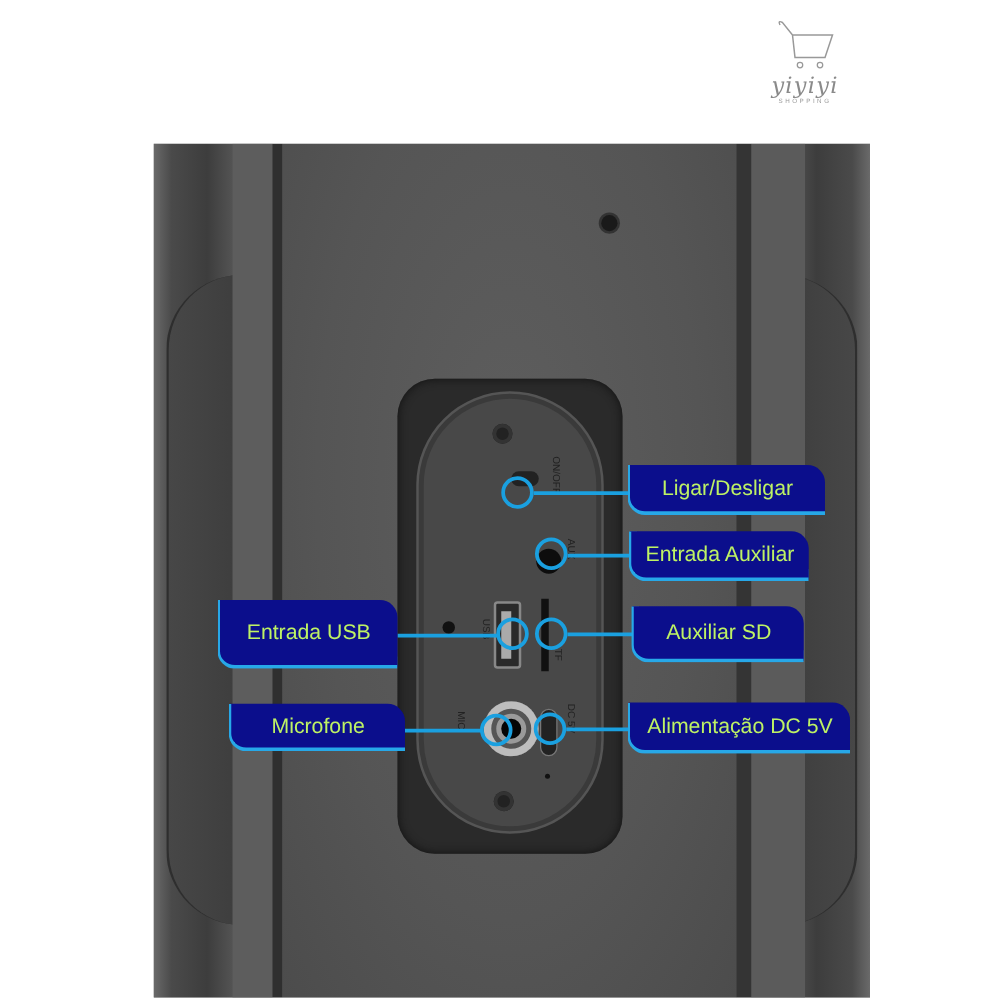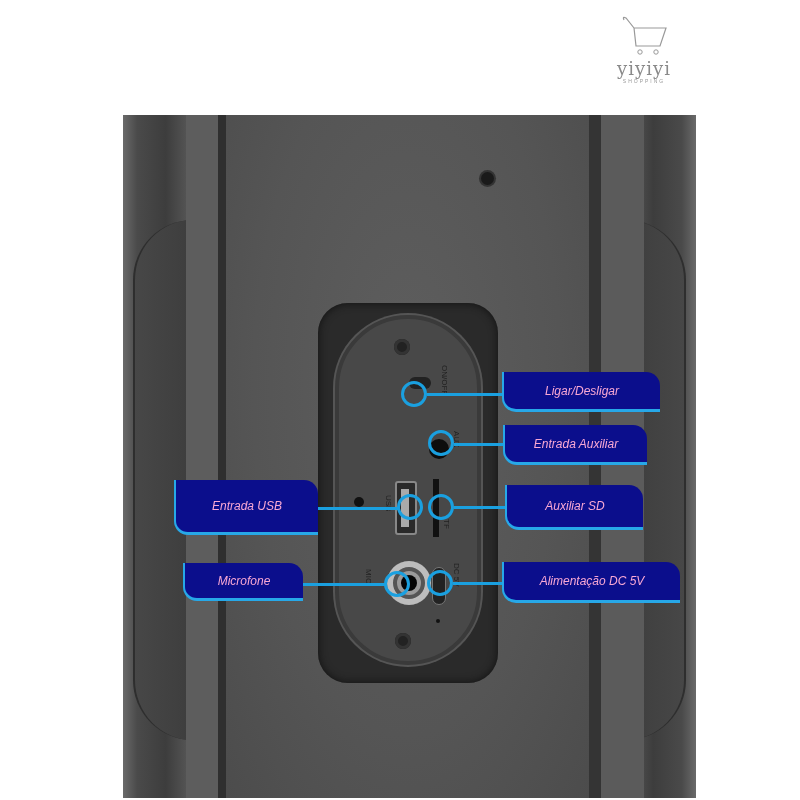--- a/index.html
+++ b/index.html
@@ -2,21 +2,21 @@
 <html><head>
 <meta charset="utf-8">
 <style>
   * { box-sizing: border-box; margin: 0; padding: 0; }
   html, body { width: 800px; height: 800px; background: #ffffff; overflow: hidden; }
   body { position: relative; font-family: "Liberation Sans", "DejaVu Sans", sans-serif; }
 
   
   .logo { position: absolute; left: 604px; top: 14px; width: 80px; height: 72px; }
   .logo-text { position: absolute; left: 0; top: 44px; width: 80px; text-align: center;
-    font-family: "DejaVu Serif", serif; font-size: 18px; color: #8a8a8a; letter-spacing: 1px; }
+    font-family: "DejaVu Serif", serif; font-style: italic; font-size: 18px; color: #8a8a8a; letter-spacing: 1px; }
   .logo-sub { position: absolute; left: 0; top: 64px; width: 80px; text-align: center;
     font-size: 5px; color: #999; letter-spacing: 2px; }
 
   
   .speaker { position: absolute; left: 123px; top: 115px; width: 573px; height: 683px;
     background: #5a5a5a; overflow: hidden; }
   .edge-left { position: absolute; left: 0; top: 0; width: 95px; height: 100%;
     background: linear-gradient(90deg, #6a6a6a 0%, #4a4a4a 15%, #3d3d3d 45%, #575757 70%, #5f5f5f 100%); }
   .edge-left .bulge { position: absolute; left: 10px; top: 105px; width: 80px; height: 520px;
     border-left: 2px solid #2e2e2e; border-radius: 60px 0 0 60px; background: linear-gradient(90deg,#474747,#3a3a3a); }
@@ -51,24 +51,24 @@
     background: #9a9a9a; box-shadow: inset 0 0 0 6px #bdbdbd, inset 0 0 0 10px #555; }
   .port-mic::after { content: ""; position: absolute; left: 14px; top: 14px; width: 16px; height: 16px; border-radius: 50%; background: #050505; }
   .port-dc { position: absolute; left: 93px; top: 248px; width: 14px; height: 38px; background: #222; border-radius: 7px; border: 1px solid #777; }
   .small-dot { position: absolute; width: 10px; height: 10px; border-radius: 50%; background: #111; }
 
   .port-tag { position: absolute; font-size: 8px; color: #222; transform: rotate(90deg); transform-origin: left top; white-space: nowrap; }
 
   
   .ring { position: absolute; width: 26px; height: 26px; border: 3px solid #1aa0e0; border-radius: 50%; }
   .line { position: absolute; height: 3px; background: #1aa0e0; }
-  .label { position: absolute; height: 40px; background: #0b0e8c; color: #f9a8d4;
-    font-size: 12px; display: flex; align-items: center; justify-content: center;
+  .label { position: absolute; height: 40px; background: #0b0e8c; color: #bef264;
+    font-size: 17px; display: flex; align-items: center; justify-content: center;
     border-radius: 0 14px 0 14px; border-left: 2px solid #27a8e8; border-bottom: 3px solid #27a8e8;
-    white-space: nowrap; font-style: italic; }
+    white-space: nowrap; }
 </style>
 </head>
 <body>
 
 <div class="logo">
   <svg width="80" height="46" viewBox="0 0 80 46" style="position:absolute;left:0;top:0">
     <path d="M20 6 Q18 2 22 4 L30 14 L62 14 L56 32 L32 32 L30 14" fill="none" stroke="#999" stroke-width="1.2"></path>
     <circle cx="36" cy="38" r="2.2" fill="none" stroke="#999" stroke-width="1"></circle>
     <circle cx="52" cy="38" r="2.2" fill="none" stroke="#999" stroke-width="1"></circle>
   </svg>
@@ -124,17 +124,17 @@
 <div class="ring" style="left:397px;top:494px"></div>
 <div class="line" style="left:318px;top:507px;width:80px"></div>
 <div class="label" style="left:174px;top:480px;width:144px;height:55px">Entrada USB</div>
 
 <div class="ring" style="left:428px;top:494px"></div>
 <div class="line" style="left:454px;top:506px;width:52px"></div>
 <div class="label" style="left:505px;top:485px;width:138px;height:45px">Auxiliar SD</div>
 
 <div class="ring" style="left:384px;top:571px"></div>
 <div class="line" style="left:303px;top:583px;width:82px"></div>
-<div class="label" style="left:183px;top:563px;width:120px;height:38px">Microfone</div>
+<div class="label" style="left:183px;top:563px;width:141px;height:38px">Microfone</div>
 
 <div class="ring" style="left:427px;top:570px"></div>
 <div class="line" style="left:453px;top:582px;width:50px"></div>
 <div class="label" style="left:502px;top:562px;width:178px;height:41px">Alimentação DC 5V</div>
 
 </body></html>

